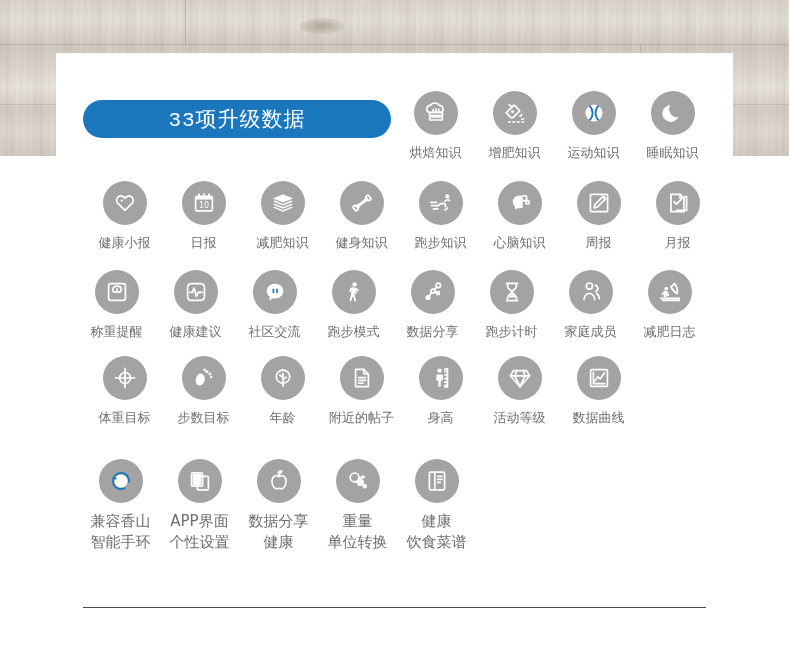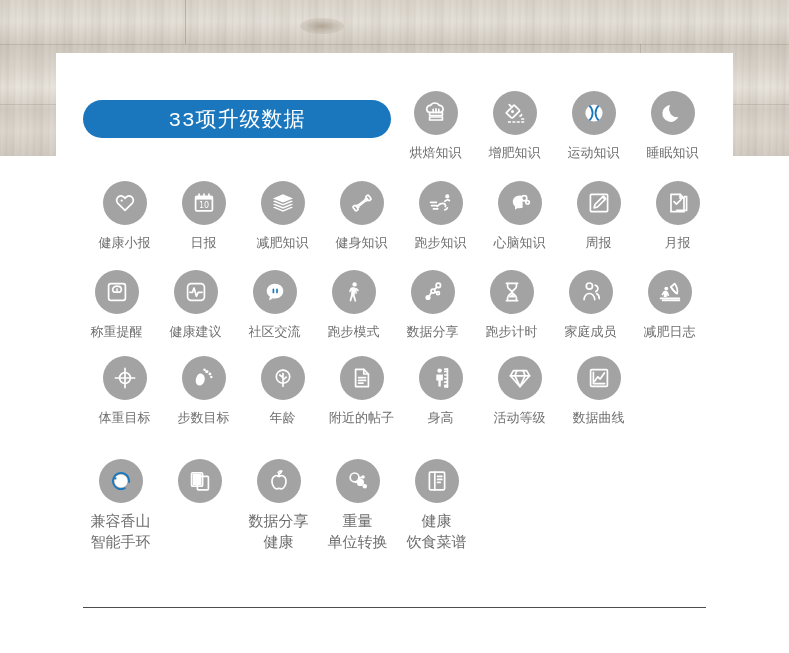--- a/index.html
+++ b/index.html
@@ -419,20 +419,24 @@
       </div>
     </div>
     <div class="cell">
       <div class="disc">
         <svg width="26" height="26" viewBox="0 0 26 26">
           <rect fill="none" stroke="#fff" stroke-width="1.7" stroke-linecap="round" stroke-linejoin="round" x="4.6" y="4.8" width="11" height="13.4" rx="1"></rect>
           <rect fill="#fff" stroke="none" x="5.8" y="6" width="8.6" height="11"></rect>
           <rect fill="none" stroke="#fff" stroke-width="1.7" stroke-linecap="round" stroke-linejoin="round" x="10.4" y="8.4" width="11" height="13.4" rx="1"></rect>
         </svg>
       </div>
+      <div style="margin-top: 8px;">
+        <div class="lbl2">APP界面</div>
+        <div class="lbl2">个性设置</div>
+      </div>
     </div>
     <div class="cell">
       <div class="disc">
         <svg width="26" height="26" viewBox="0 0 26 26">
           <path fill="none" stroke="#fff" stroke-width="1.7" stroke-linecap="round" stroke-linejoin="round" d="M13 8.6c-1.1-.9-2.4-1.2-3.6-.8C7.3 8.5 6 10.8 6 13.5c0 3.4 2.3 7.3 4.4 7.3.9 0 1.6-.4 2.6-.4s1.7.4 2.6.4c2.1 0 4.4-3.9 4.4-7.3 0-2.7-1.3-5-3.4-5.7-1.2-.4-2.5-.1-3.6.8z"></path>
           <path fill="none" stroke="#fff" stroke-width="1.7" stroke-linecap="round" stroke-linejoin="round" d="M13 8.2V5.6"></path>
           <path fill="none" stroke="#fff" stroke-width="1.7" stroke-linecap="round" stroke-linejoin="round" d="M13.2 6c1.2-.6 2.2-1.7 2.6-3-1.4-.2-2.8.4-3.6 1.5"></path>
         </svg>
       </div>
       <div style="margin-top: 8px;">

